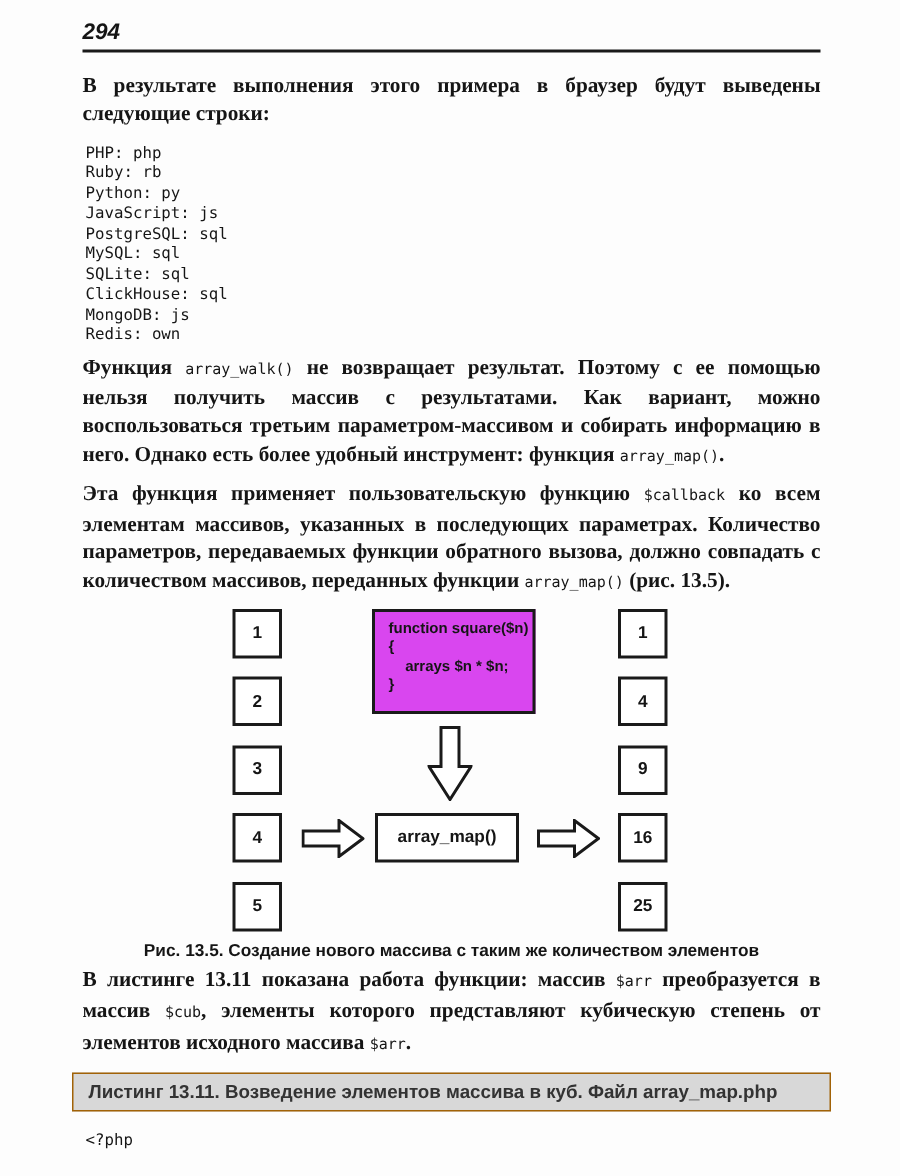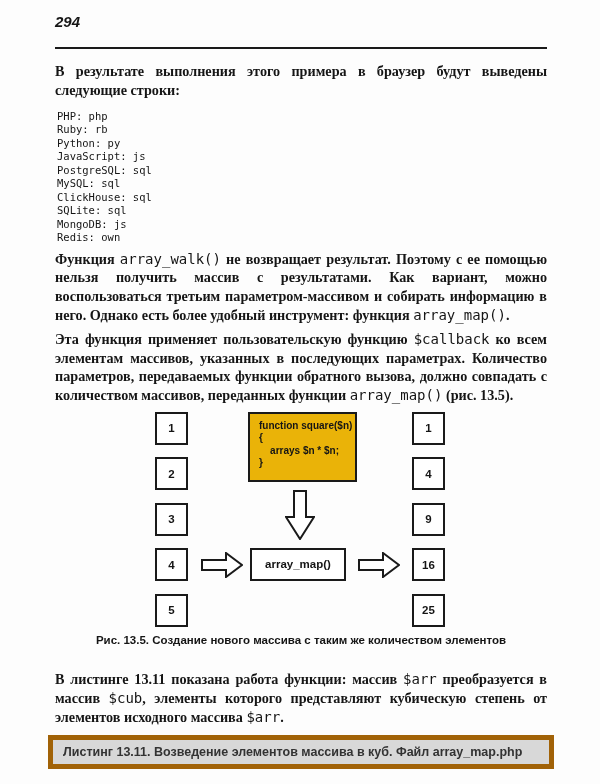--- a/index.html
+++ b/index.html
@@ -13,31 +13,31 @@
     overflow:hidden;
     color:#151515;
     font-family:"Liberation Serif", serif;
   }
   
   .header {
     display:flex; justify-content:space-between; align-items:flex-end;
     font-family:"Liberation Sans", sans-serif;
     font-style:italic; font-weight:bold; font-size:15px; line-height:18px;
     border-bottom:2px solid #1a1a1a;
-    padding-bottom:16px;
+    padding-bottom:2px;
   }
   
   .para {
     margin:0; text-align:justify;
     font-size:14.2px; line-height:18.8px; font-weight:bold;
   }
   .para.intro { margin-top:13px; }
   .mono-inline {
     font-family:"DejaVu Sans Mono", monospace;
-    font-weight:normal; font-size:14px;
+    font-weight:normal; font-size:10px;
   }
   
   .codeblock {
     margin:10px 0 0 2px;
     font-family:"DejaVu Sans Mono", monospace;
     font-size:10.5px; line-height:13.5px; font-weight:normal;
     white-space:pre;
   }
   .para.walk { margin-top:5px; }
   .signature {
@@ -51,62 +51,62 @@
   .col { position:absolute; top:0; display:flex; flex-direction:column; gap:12.5px; }
   .left-col  { left:100px; }
   .right-col { left:357px; }
   .num-box {
     width:29px; height:29px; border:2px solid #1a1a1a; background:#fff;
     display:flex; align-items:center; justify-content:center;
     font-family:"Liberation Sans", sans-serif; font-weight:bold; font-size:11.5px;
   }
   .func-box {
     position:absolute; left:193px; top:0; width:96px; height:60px;
-    border:2px solid #1a1a1a; background:#eab308;
+    border:2px solid #1a1a1a; background:#d946ef;
     padding:6px 0 0 9px;
     font-family:"Liberation Sans", sans-serif; font-weight:bold;
     font-size:10px; line-height:12.5px;
   }
   .func-line { white-space:pre; }
   .map-box {
     position:absolute; left:195px; top:136px; width:92px; height:29px;
     border:2px solid #1a1a1a; background:#fff;
     display:flex; align-items:center; justify-content:center;
     font-family:"Liberation Sans", sans-serif; font-weight:bold; font-size:11.5px;
   }
   .arrow-svg { position:absolute; }
   .down-arrow  { left:230px; top:78px;  width:30px; height:50px; }
   .h-arrow-in  { left:146px; top:140px; width:42px; height:26px; }
   .h-arrow-out { left:303px; top:140px; width:42px; height:26px; }
   .caption {
     margin-top:7px; text-align:center;
     font-family:"Liberation Sans", sans-serif; font-weight:bold; font-size:11.5px;
   }
-  .para.listing-intro { margin-top:24px; }
+  .para.listing-intro { margin-top:4px; }
   .listing-bar {
     margin:9px -7px 0 -7px;
-    background:#d8d8d8; border:5px solid #a16207;
+    background:#d8d8d8; border:1px solid #a16207;
     padding:5px 10px;
     font-family:"Liberation Sans", sans-serif; font-weight:bold;
     font-size:12.5px; line-height:14px; color:#333;
   }
   .bottom-code { margin-top:11px; line-height:17px; }
 </style>
 </head>
 <body>
 
 <div class="page">
 
   <div class="header">
     <span>294</span>
   </div>
 
   <p class="para intro">В результате выполнения этого примера в браузер будут выведены следующие строки:</p>
 
-  <div class="codeblock"><div class="">PHP: php</div><div class="">Ruby: rb</div><div class="">Python: py</div><div class="">JavaScript: js</div><div class="">PostgreSQL: sql</div><div class="">MySQL: sql</div><div class="">ClickHouse: sql</div><div class="">SQLite: sql</div><div class="">MongoDB: js</div><div class="">Redis: own</div></div>
+  <div class="codeblock"><div class="">PHP: php</div><div class="">Ruby: rb</div><div class="">Python: py</div><div class="">JavaScript: js</div><div class="">PostgreSQL: sql</div><div class="">MySQL: sql</div><div class="">SQLite: sql</div><div class="">ClickHouse: sql</div><div class="">MongoDB: js</div><div class="">Redis: own</div></div>
 
   <p class="para walk"><span>Функция </span><span class="mono-inline">array_walk()</span><span> не возвращает результат. Поэтому с ее помощью нельзя получить массив с результатами. Как вариант, можно воспользоваться третьим параметром-массивом и собирать информацию в него. Однако есть более удобный инструмент: функция </span><span class="mono-inline">array_map()</span><span>.</span></p>
 
 
   <p class="para map"><span>Эта функция применяет пользовательскую функцию </span><span class="mono-inline">$callback</span><span> ко всем элементам массивов, указанных в последующих параметрах. Количество параметров, передаваемых функции обратного вызова, должно совпадать с количеством массивов, переданных функции </span><span class="mono-inline">array_map()</span><span> (рис. 13.5).</span></p>
 
   <div class="figure">
     <div class="col left-col">
         <div class="num-box">1</div>
         <div class="num-box">2</div>

